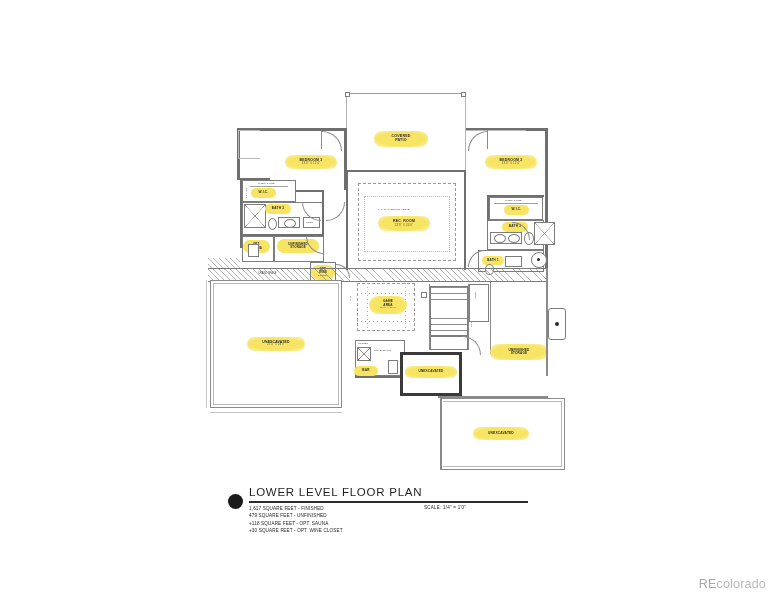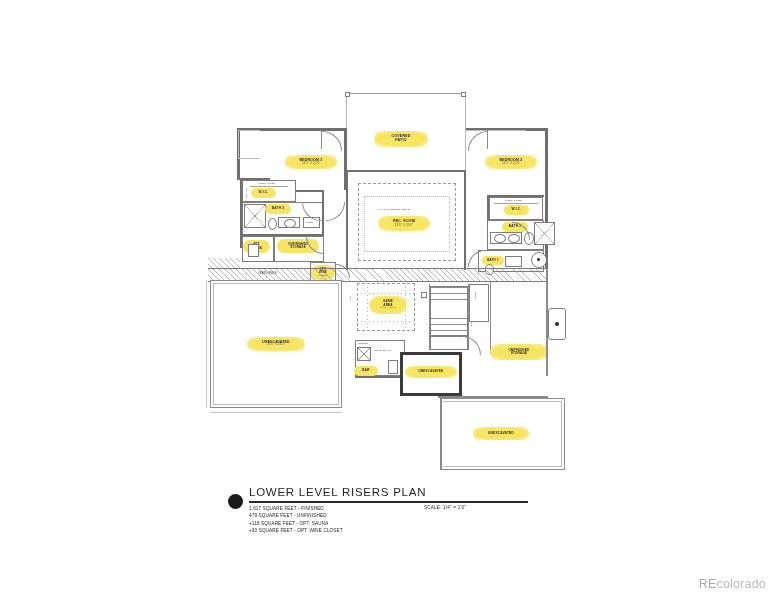--- a/index.html
+++ b/index.html
@@ -325,21 +325,21 @@
   </div>
 
   <div class="wall-thin" style="left:440px;top:398px;width:2px;height:72px;"></div>
   <div class="wall-thin" style="left:438px;top:396px;width:26px;height:2px;"></div>
 
   <div class="hairline" style="left:206px;top:280px;width:1px;height:128px;background:#c4c4c4;"></div>
   <div class="hairline" style="left:210px;top:412px;width:132px;height:1px;background:#c4c4c4;"></div>
 
   <div id="titleblock">
     <div id="tb-bullet"></div>
-    <div id="tb-title">LOWER LEVEL RISERS PLAN</div>
+    <div id="tb-title">LOWER LEVEL FLOOR PLAN</div>
     <div id="tb-rule"></div>
     <div id="tb-notes">
       <div>1,617 SQUARE FEET - FINISHED</div>
       <div>479 SQUARE FEET - UNFINISHED</div>
       <div>+118 SQUARE FEET - OPT. SAUNA</div>
       <div>+30 SQUARE FEET - OPT. WINE CLOSET</div>
     </div>
     <div id="tb-scale">SCALE: 1/4" = 1'0"</div>
   </div>
 

